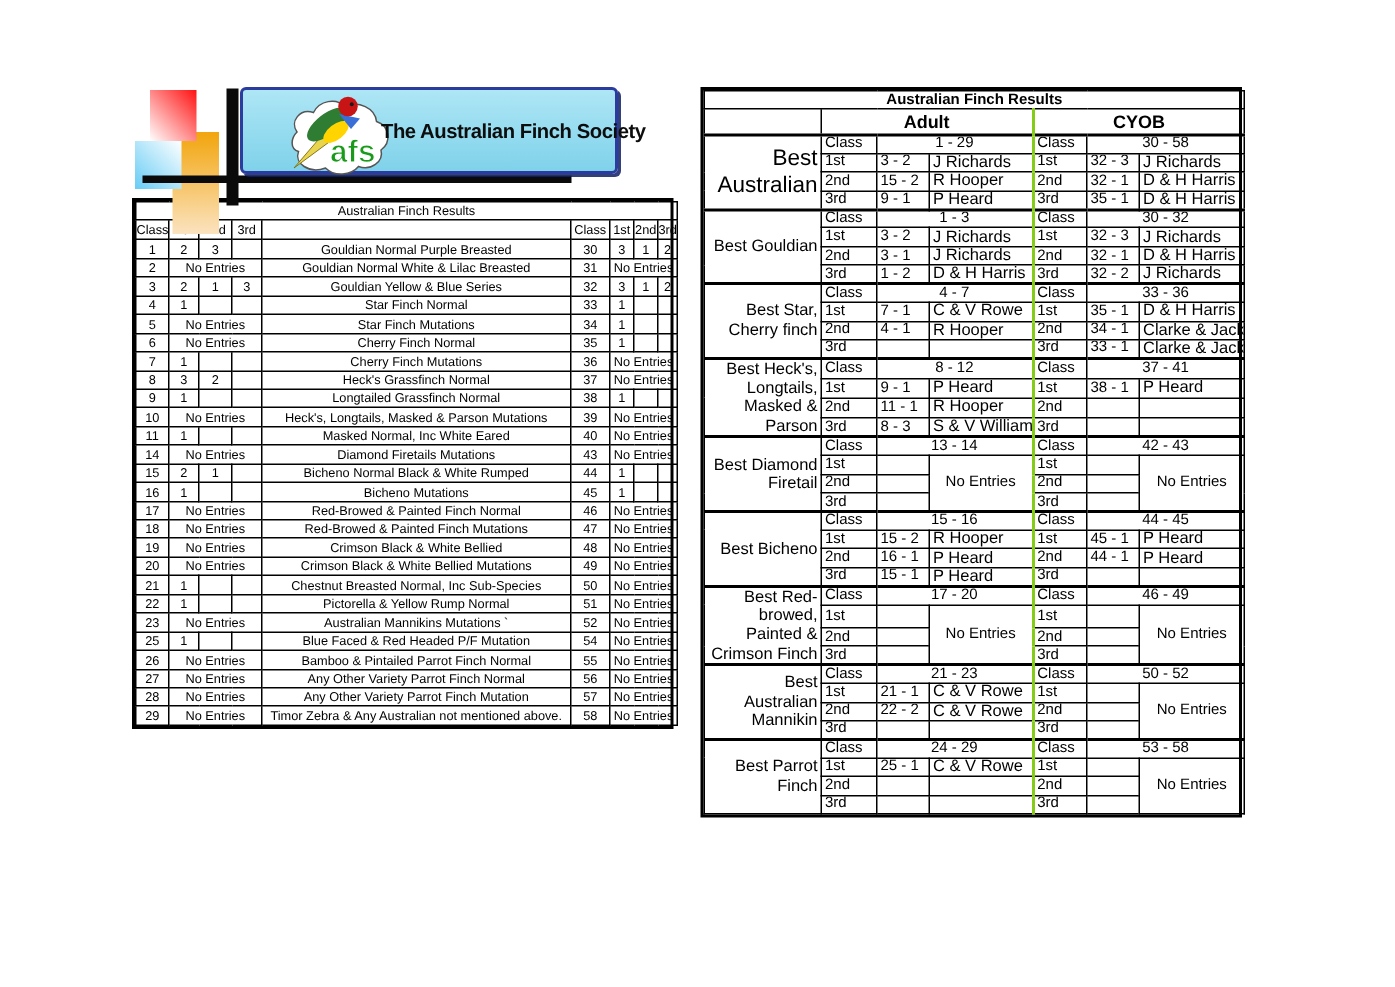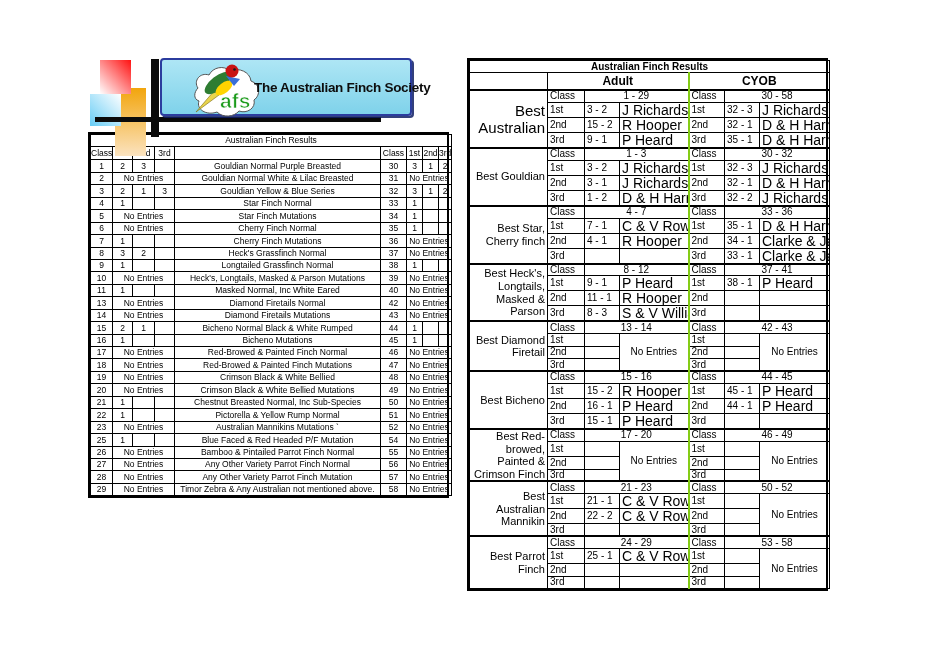--- a/index.html
+++ b/index.html
@@ -35,21 +35,21 @@
   
   .rt-wrap { position:absolute; left:467px; top:58px; width:361px; border:2px solid #000; background:#fff; }
   .rt-title { font-size:16px; font-weight:bold; text-align:center; height:26px; }
   .rt .gh { font-size:12px; font-weight:bold; text-align:center; height:17px; }
   .rt td { font-size:10px; height:12.4px; padding:0 2px; line-height:1; }
   .rt .seclabel { text-align:right; font-size:11px; white-space:normal; line-height:1.15; vertical-align:middle; }
   .rt .seclabel.big { font-size:15px; }
   .rt .rl { text-align:left; }
   .rt .range { text-align:center; }
   .rt .num { text-align:left; }
-  .rt .name { text-align:left; font-size:14px; }
+  .rt .name { text-align:left; font-size:11px; }
   .rt .ne { text-align:center; vertical-align:middle; }
   .rt .st { border-top:2px solid #000; }
   .rt .tl { border-left:2px solid #84cc16; }
 </style>
 </head>
 <body>
 
 <div>
   <div class="sq sq-orange"></div>
   <div class="sq sq-cyan"></div>
@@ -199,27 +199,20 @@
         <tr>
           <td>11</td>
           <td>1</td>
           <td></td>
           <td></td>
           <td class="desc">Masked Normal, Inc White Eared</td>
           <td>40</td>
           <td class="ne" colspan="3">No Entries</td>
         </tr>
         <tr>
-          <td>13</td>
-          <td class="ne" colspan="3">No Entries</td>
-          <td class="desc">Diamond Firetails Normal</td>
-          <td>42</td>
-          <td class="ne" colspan="3">No Entries</td>
-        </tr>
-        <tr>
           <td>14</td>
           <td class="ne" colspan="3">No Entries</td>
           <td class="desc">Diamond Firetails Mutations</td>
           <td>43</td>
           <td class="ne" colspan="3">No Entries</td>
         </tr>
         <tr>
           <td>15</td>
           <td>2</td>
           <td>1</td>

